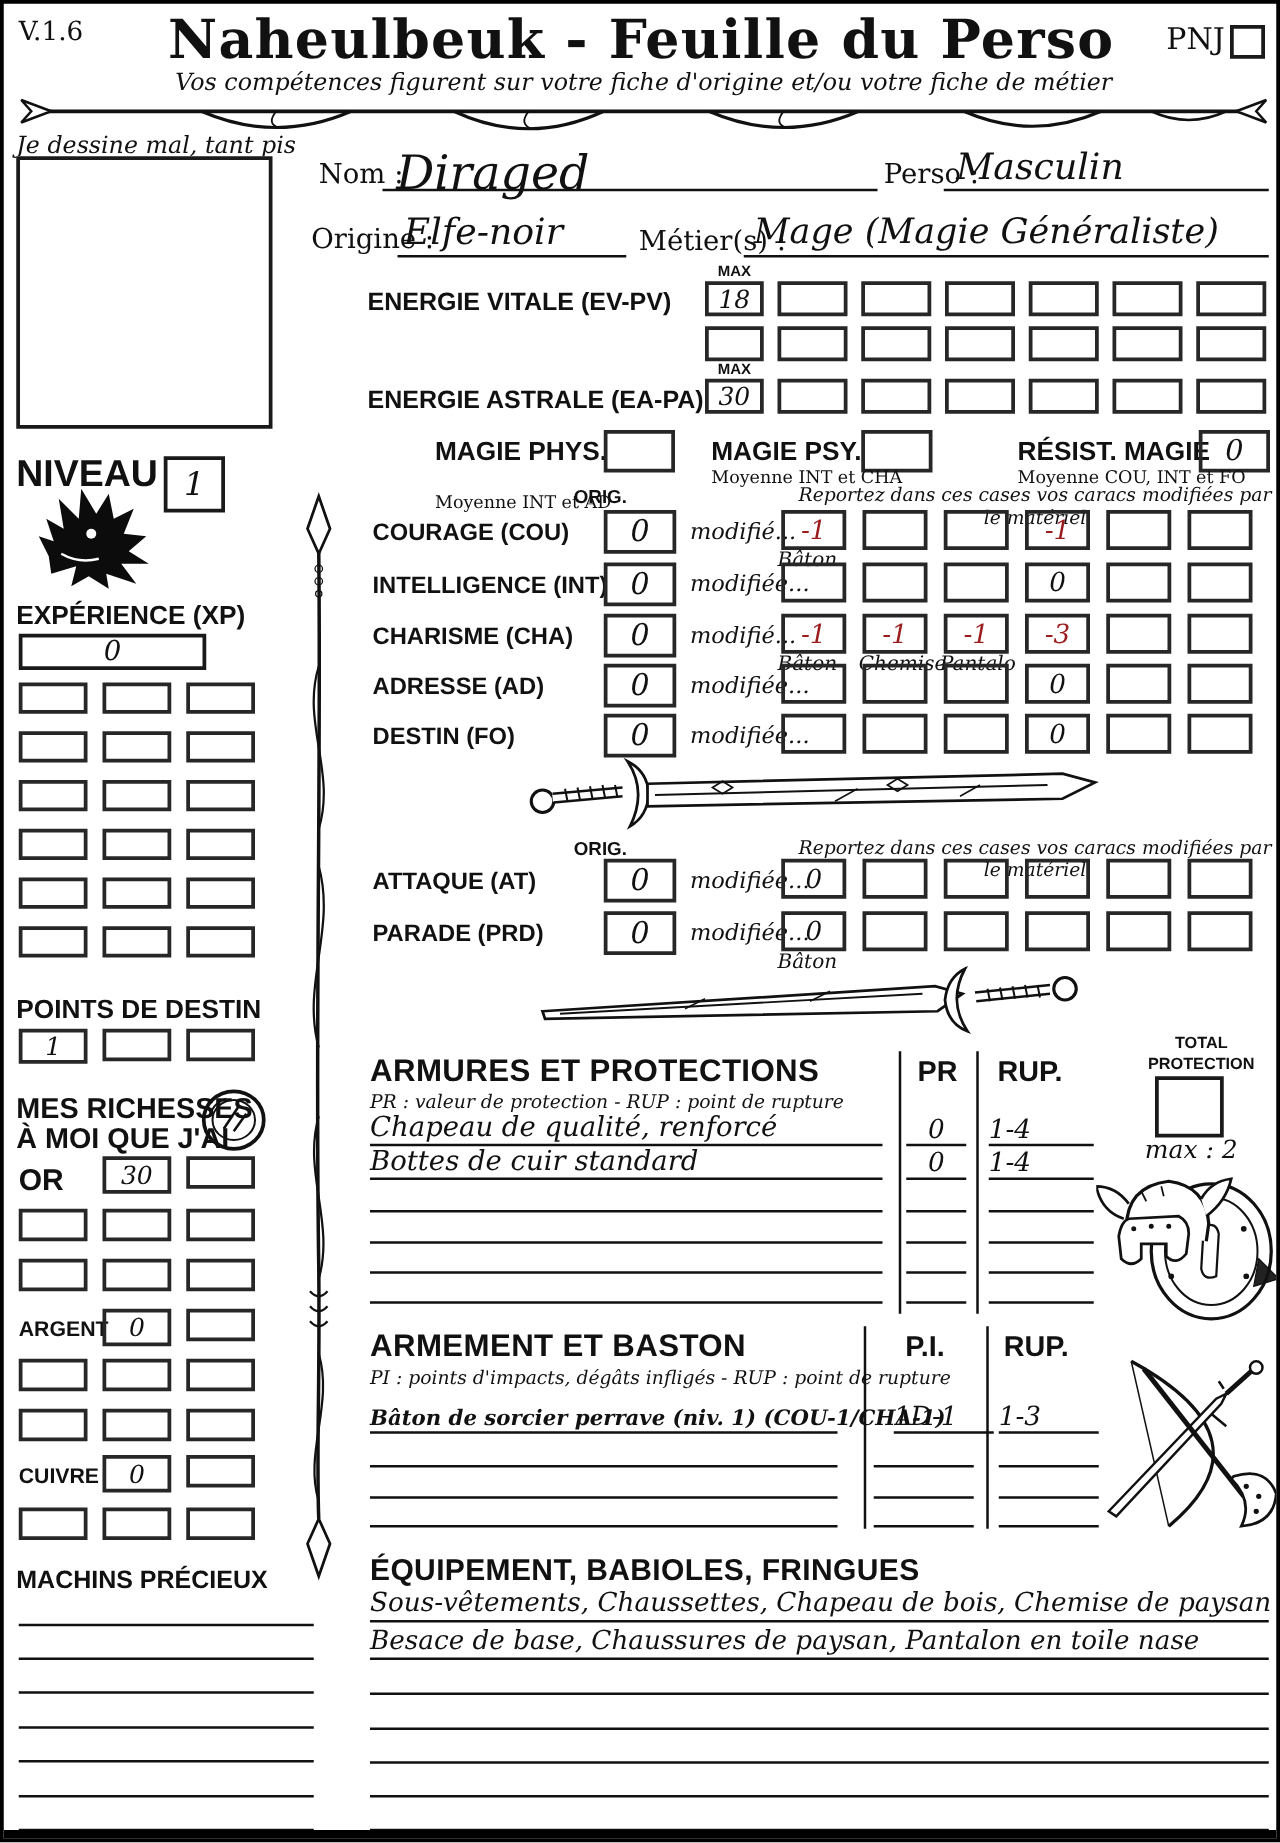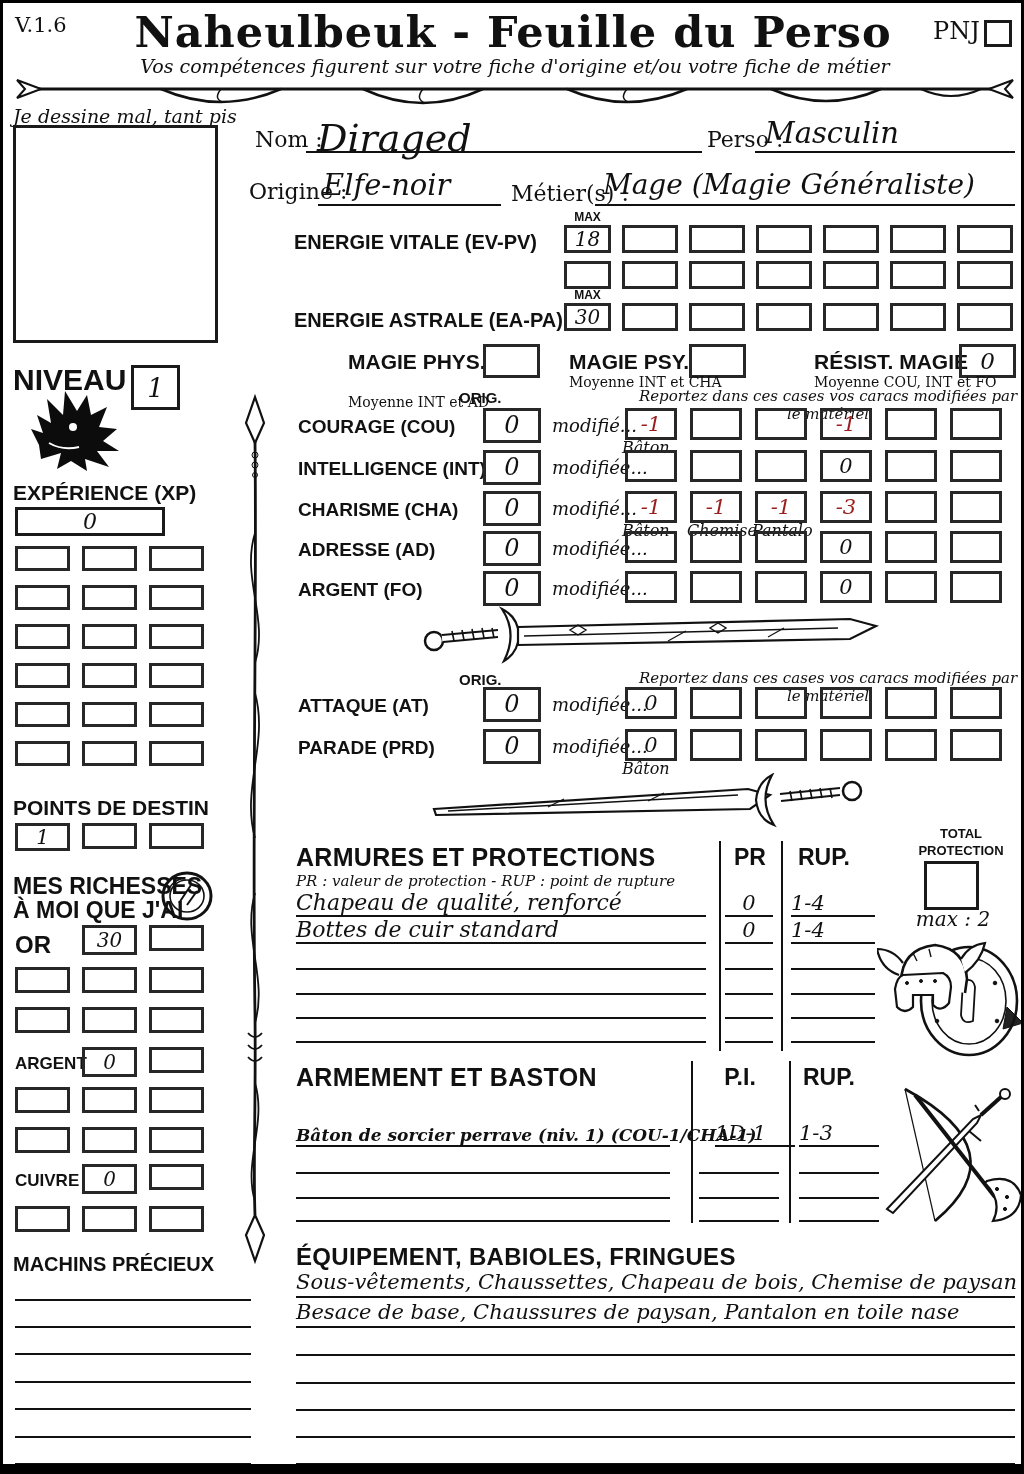--- a/index.html
+++ b/index.html
@@ -360,21 +360,21 @@
         <div class="cell">0</div>
       </div>
       <div class="cellwrap">
         <div class="cell"></div>
       </div>
       <div class="cellwrap">
         <div class="cell"></div>
       </div>
     </div>
 
-  <div class="abs statlabel" style="left:295px;top:576px;">ARGENT (FO)</div>
+  <div class="abs statlabel" style="left:295px;top:576px;">DESTIN (FO)</div>
   <div class="abs origbox hand" style="left:480px;top:568px;">0</div>
   <div class="abs modif hand" style="left:549px;top:575px;">modifiée...</div>
   <div class="abs cellrow" style="left:622px;top:568px;">
       <div class="cellwrap">
         <div class="cell"></div>
       </div>
       <div class="cellwrap">
         <div class="cell"></div>
       </div>
       <div class="cellwrap">
@@ -523,20 +523,21 @@
       <path d="M22,52 q-18,-6 -22,-26 q16,0 26,14" fill="#fff" stroke-width="2.2"></path>
       <path d="M88,50 q16,-12 20,-30 q-16,2 -24,16" fill="#fff" stroke-width="2.2"></path>
       <circle cx="30" cy="60" r="1.5" fill="#111"></circle>
         <circle cx="44" cy="58" r="1.5" fill="#111"></circle>
         <circle cx="58" cy="58" r="1.5" fill="#111"></circle>
       <path d="M36,30 l4,8 M52,26 l2,8" stroke-width="1.4"></path>
     </svg>
   </div>
 
   <div class="abs bighead" style="left:293px;top:1060px;">ARMEMENT ET BASTON</div>
+  <div class="abs note" style="left:293px;top:1090px;">PI : points d'impacts, dégâts infligés - RUP : point de rupture</div>
   <div class="abs vrule" style="left:688px;top:1058px;height:162px;"></div>
   <div class="abs vrule" style="left:786px;top:1058px;height:162px;"></div>
   <div class="abs colhead center" style="left:688px;top:1061px;width:98px;">P.I.</div>
   <div class="abs colhead" style="left:800px;top:1061px;">RUP.</div>
 
   <div class="abs trow rsmall hand" style="left:293px;top:1116px;width:374px;">Bâton de sorcier perrave (niv. 1) (COU-1/CHA-1)</div>
   <div class="abs trow rval hand" style="left:712px;top:1116px;width:80px;">1D-1</div>
   <div class="abs trow rval hand" style="left:796px;top:1116px;width:80px;">1-3</div>
 
   <div class="abs trow" style="left:293px;top:1143px;width:374px;"></div>

